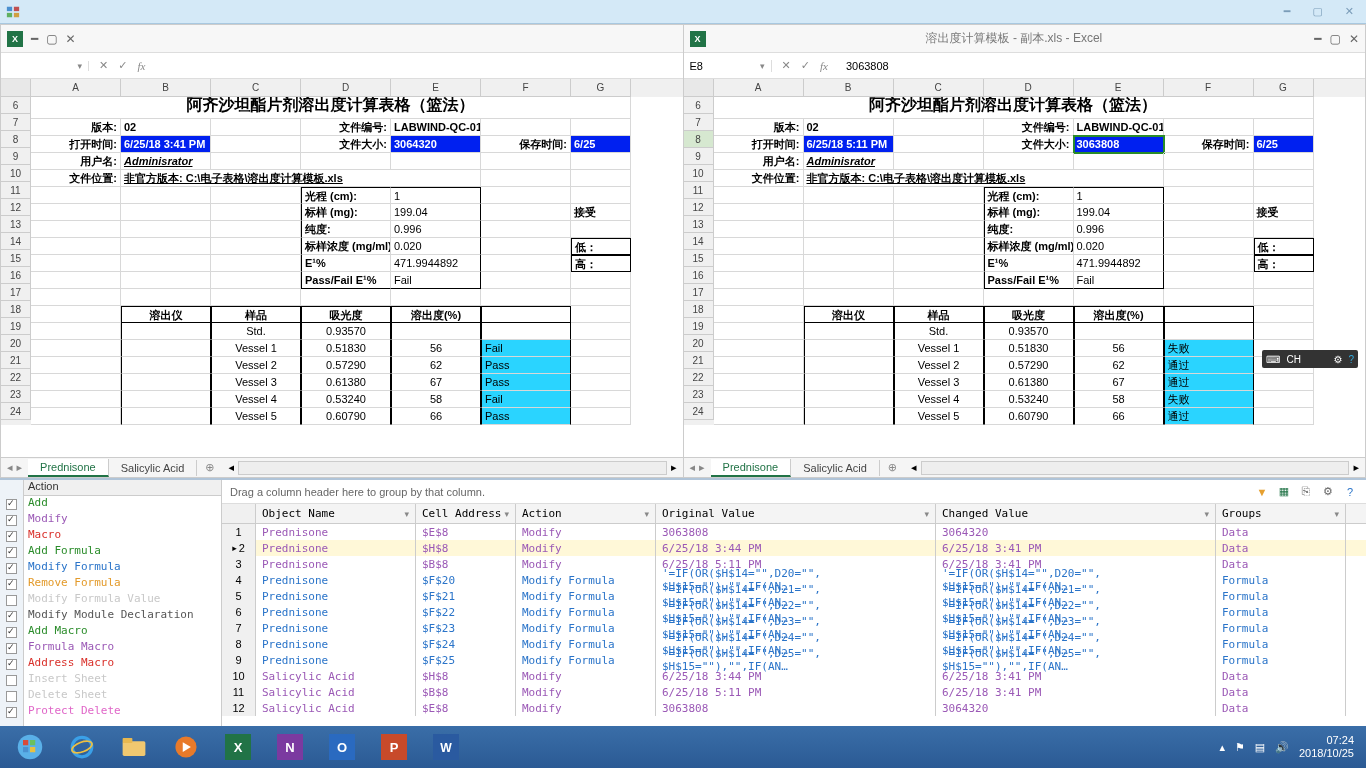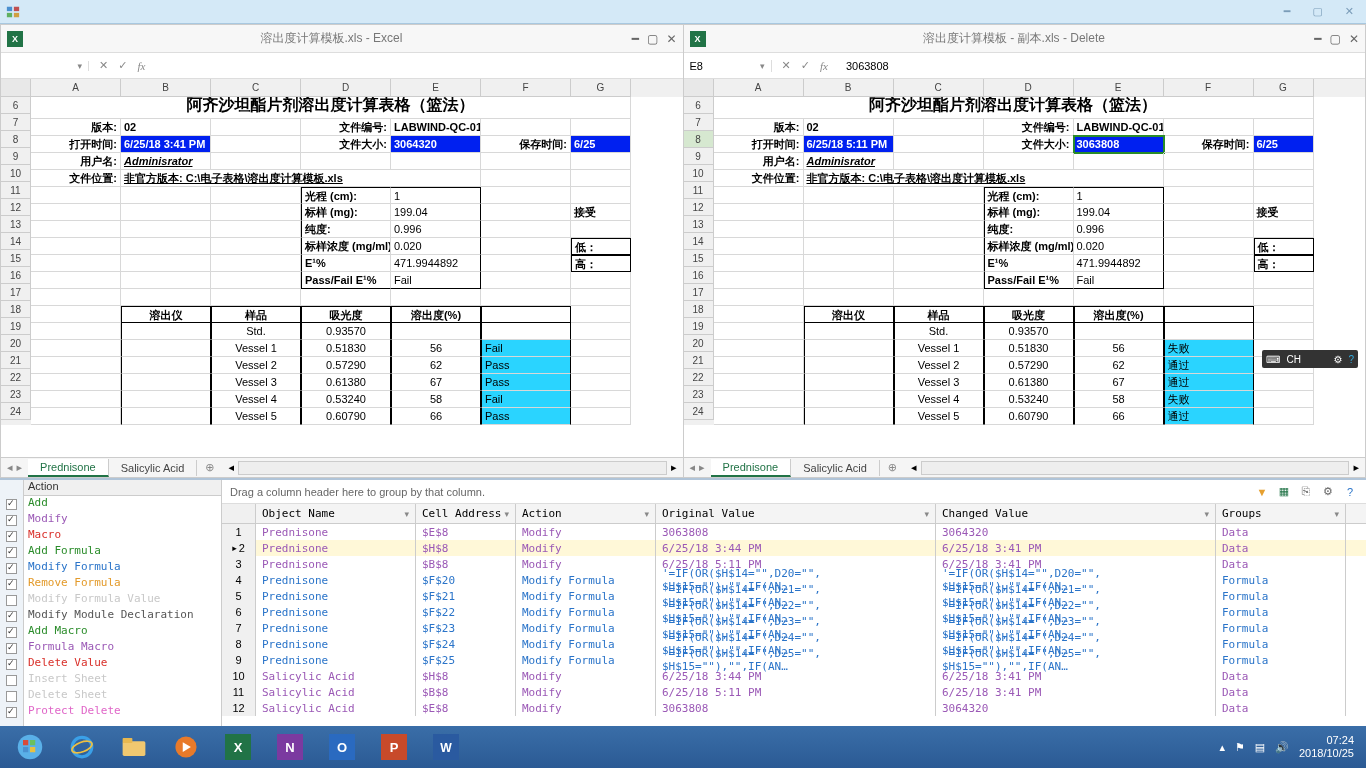--- a/index.html
+++ b/index.html
@@ -113,21 +113,20 @@
     <span>▢</span>
     <span>✕</span>
   </div>
 </div>
 
 <div class="panes">
 
   <div class="pane">
     <div class="pane-header">
       <span class="excel-icon">X</span>
-      <span class="pane-title">溶出度计算模板.xls - Excel</span>
       <div class="pane-wc">
         <span>━</span>
         <span>▢</span>
         <span>✕</span>
       </div>
     </div>
     <div class="formula-row">
       <div class="namebox">
           <span></span>
           <span class="dd">▾</span>
@@ -350,21 +349,21 @@
           <span>◂</span>
           <div class="track"></div>
           <span>▸</span>
         </div>
     </div>
   </div>
 
   <div class="pane">
     <div class="pane-header">
       <span class="excel-icon">X</span>
-      <span class="pane-title">溶出度计算模板 - 副本.xls - Delete</span>
+      <span class="pane-title">溶出度计算模板 - 副本.xls - Excel</span>
       <div class="pane-wc">
         <span>━</span>
         <span>▢</span>
         <span>✕</span>
       </div>
     </div>
     <div class="formula-row">
       <div class="namebox">
           <span>E8</span>
           <span class="dd">▾</span>
@@ -645,21 +644,21 @@
           <div class="legend-row" style="color:#2a8c2a">Add</div>
           <div class="legend-row" style="color:#9b59b6">Modify</div>
           <div class="legend-row" style="color:#d9302a">Macro</div>
           <div class="legend-row" style="color:#2a8c2a">Add Formula</div>
           <div class="legend-row" style="color:#2a74c9">Modify Formula</div>
           <div class="legend-row" style="color:#e39a2a">Remove Formula</div>
           <div class="legend-row" style="color:#c8c8c8">Modify Formula Value</div>
           <div class="legend-row" style="color:#555">Modify Module Declaration</div>
           <div class="legend-row" style="color:#2a8c2a">Add Macro</div>
           <div class="legend-row" style="color:#9b59b6">Formula Macro</div>
-          <div class="legend-row" style="color:#d9302a">Delete Value</div>
+          <div class="legend-row" style="color:#d9302a">Address Macro</div>
           <div class="legend-row" style="color:#c8c8c8">Insert Sheet</div>
           <div class="legend-row" style="color:#c8c8c8">Delete Sheet</div>
           <div class="legend-row" style="color:#e066c8">Protect Delete</div>
         </div>
     </div>
   </div>
   <div class="results">
     <div class="res-bar">
       <span>Drag a column header here to group by that column.</span>
       <div class="icons">

